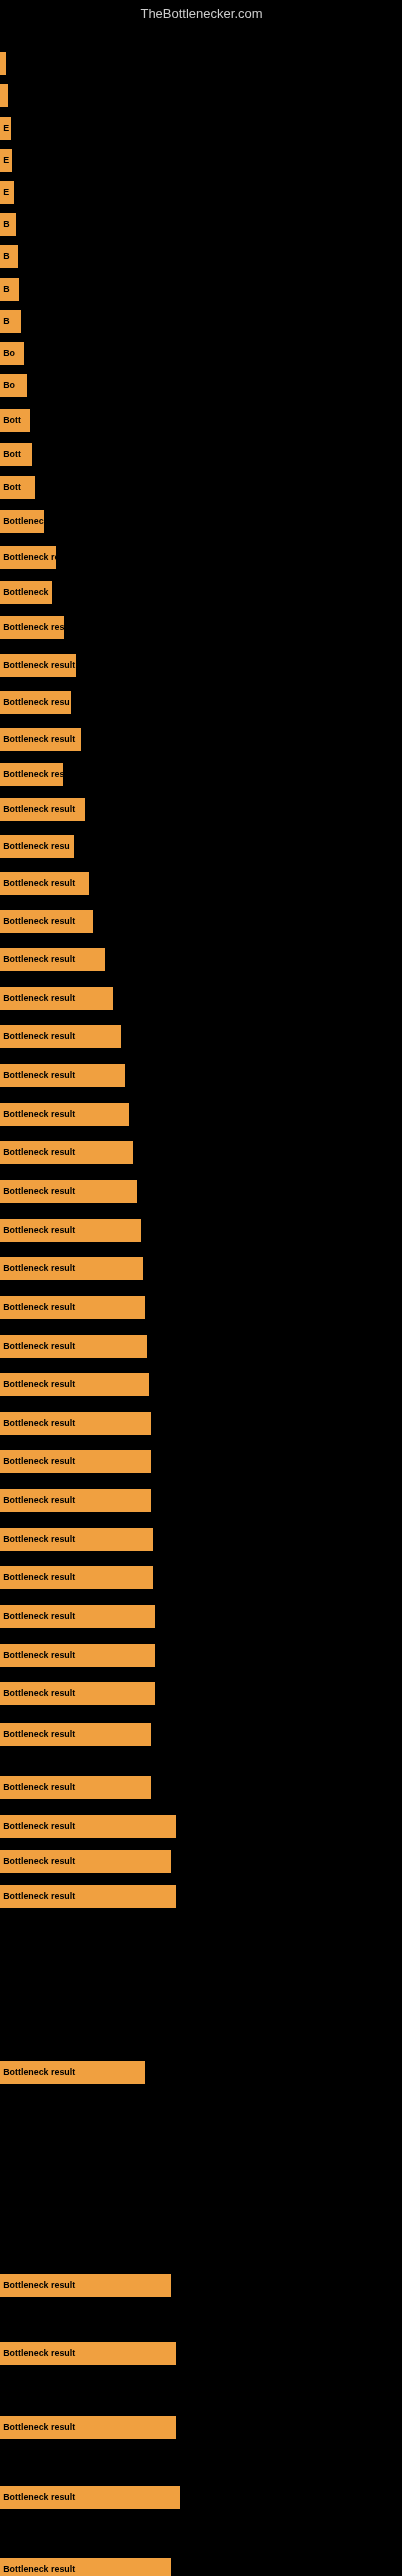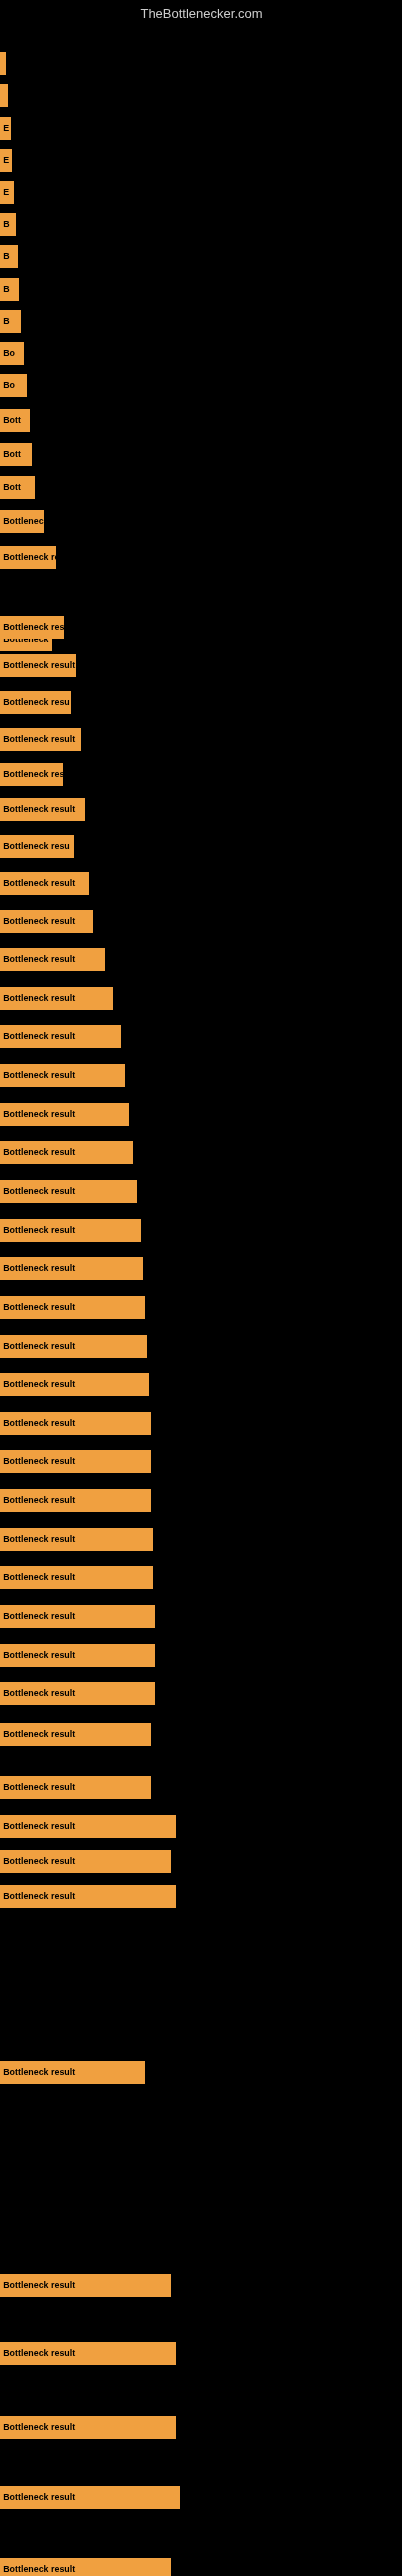--- a/index.html
+++ b/index.html
@@ -124,21 +124,21 @@
     <div style="position: absolute; top: 486px; left: 0px; width: 100%;">
       <div class="bar" style="width: 44px;">
         <span class="bar-label">Bottlenec</span>
       </div>
     </div>
     <div style="position: absolute; top: 522px; left: 0px; width: 100%;">
       <div class="bar" style="width: 56px;">
         <span class="bar-label">Bottleneck res</span>
       </div>
     </div>
-    <div style="position: absolute; top: 557px; left: 0px; width: 100%; margin-top: 47px;">
+    <div style="position: absolute; top: 557px; left: 0px; width: 100%;">
       <div class="bar" style="width: 52px;">
         <span class="bar-label">Bottleneck</span>
       </div>
     </div>
     <div style="position: absolute; top: 592px; left: 0px; width: 100%;">
       <div class="bar" style="width: 64px;">
         <span class="bar-label">Bottleneck resu</span>
       </div>
     </div>
     <div style="position: absolute; top: 630px; left: 0px; width: 100%;">

